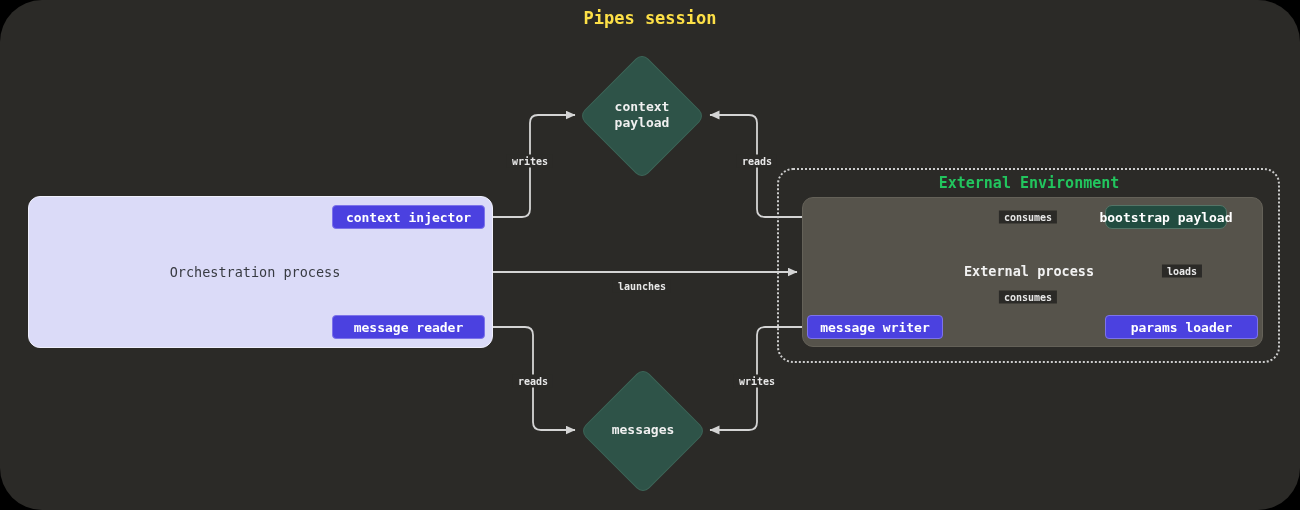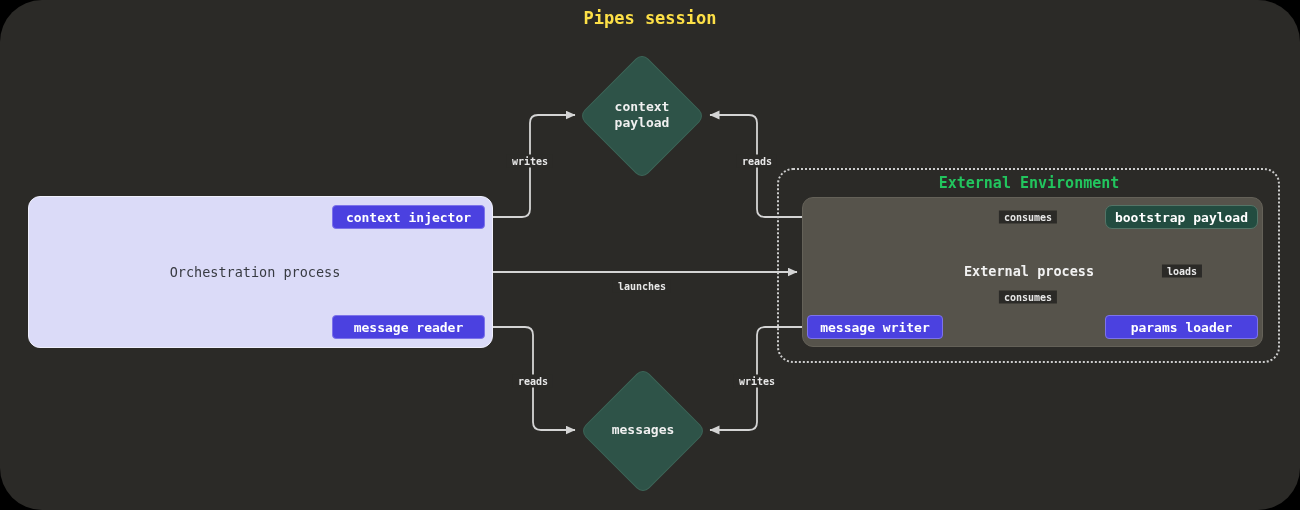--- a/index.html
+++ b/index.html
@@ -107,21 +107,21 @@
       <span>context</span>
       <span>payload</span>
     </div>
 
     <div class="diamond" style="left:598px;top:386px;"></div>
     <div class="diamond-label" style="left:643px;top:430px;">messages</div>
 
     <div class="node-btn" style="left:332px;top:205px;width:153px;">context injector</div>
     <div class="node-btn" style="left:332px;top:315px;width:153px;">message reader</div>
     <div class="node-btn" style="left:807px;top:315px;width:136px;">message writer</div>
-    <div class="node-teal" style="left:1105px;top:205px;width:153px;">bootstrap payload</div>
+    <div class="node-teal" style="left:1105px;top:205px;width:122px;">bootstrap payload</div>
     <div class="node-btn" style="left:1105px;top:315px;width:153px;">params loader</div>
 
     <div class="edge-label" style="left:530px;top:161px;">writes</div>
     <div class="edge-label" style="left:757px;top:161px;">reads</div>
     <div class="edge-label" style="left:642px;top:286px;">launches</div>
     <div class="edge-label" style="left:1028px;top:217px;">consumes</div>
     <div class="edge-label" style="left:1028px;top:297px;">consumes</div>
     <div class="edge-label" style="left:1182px;top:271px;">loads</div>
     <div class="edge-label" style="left:533px;top:381px;">reads</div>
     <div class="edge-label" style="left:757px;top:381px;">writes</div>

